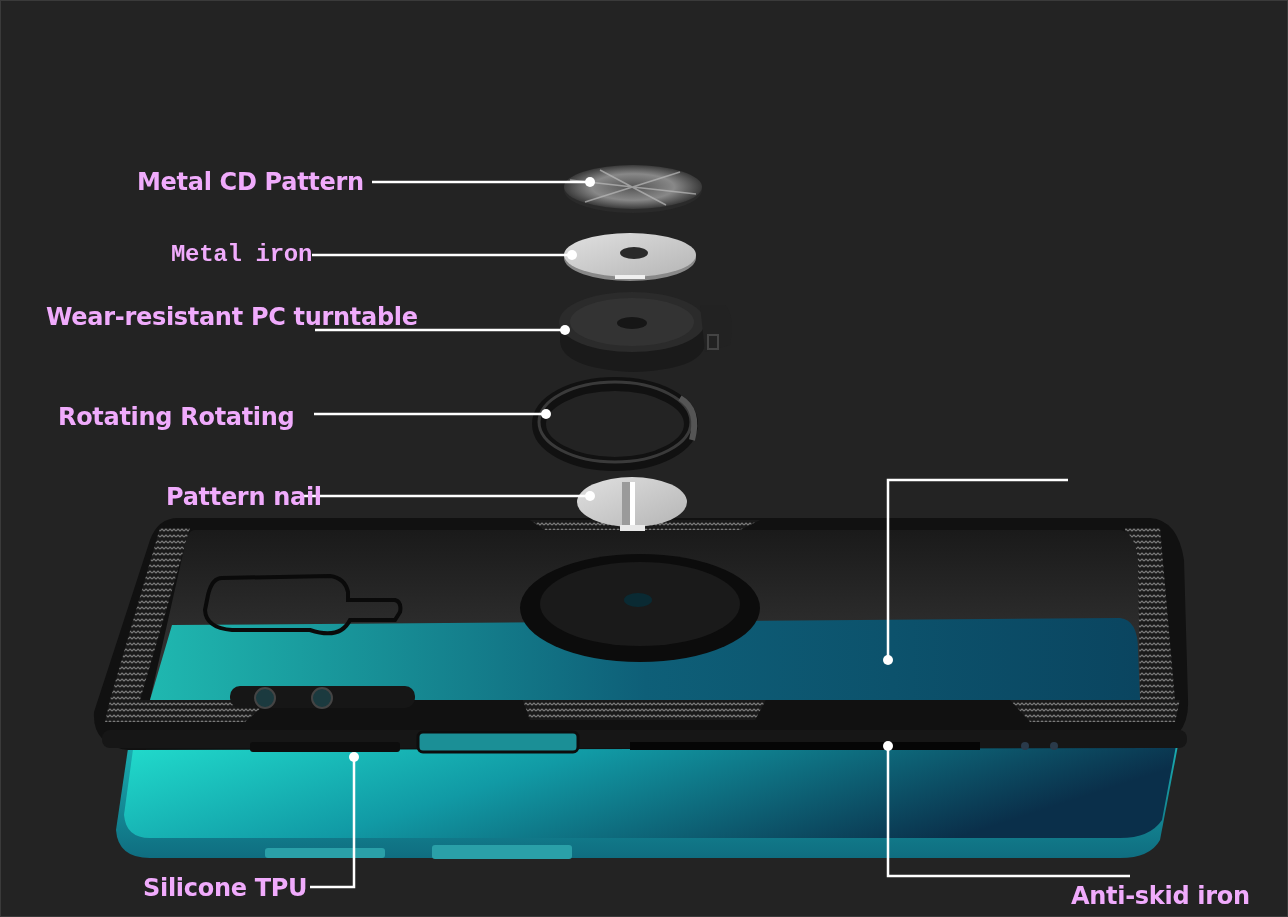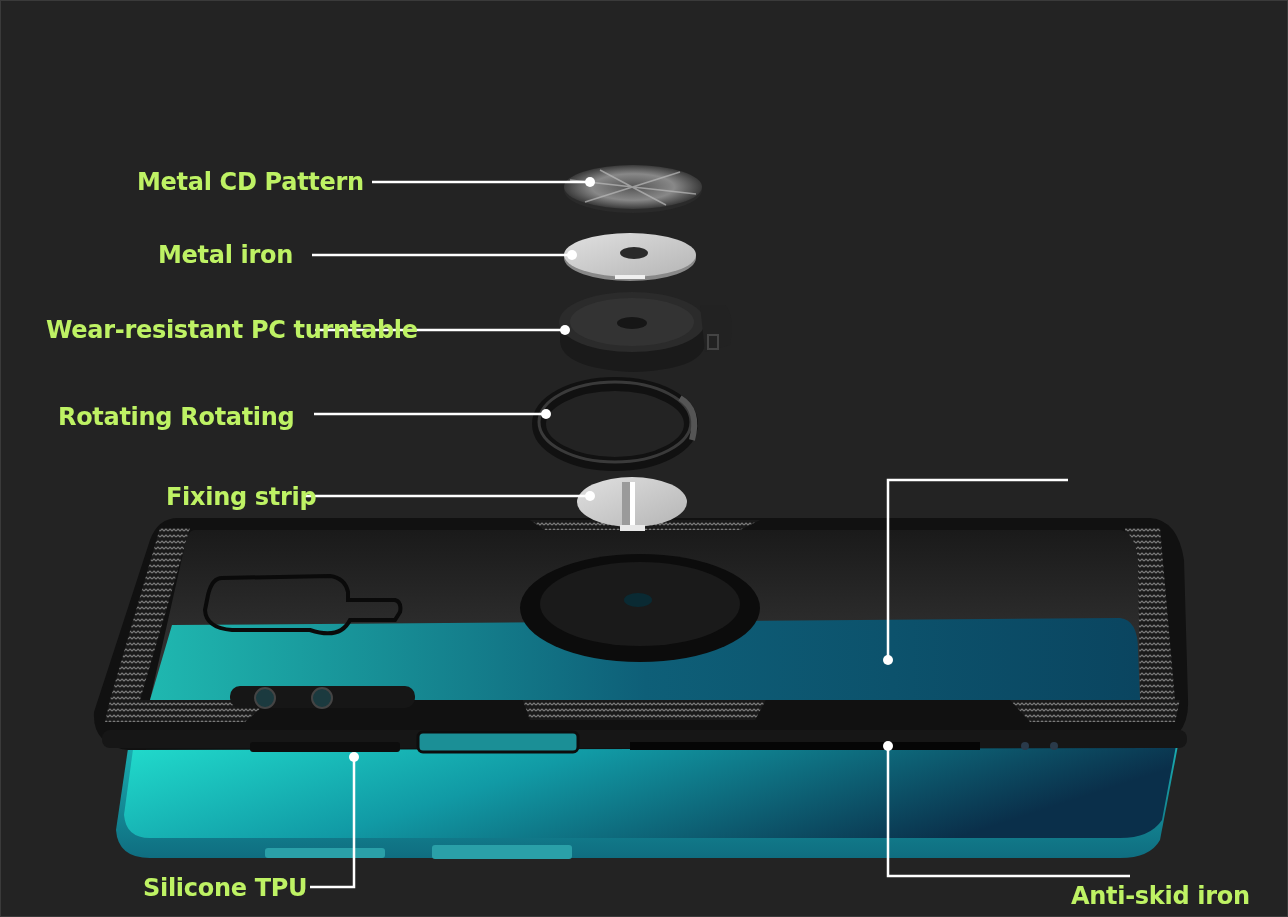--- a/index.html
+++ b/index.html
@@ -10,21 +10,21 @@
       position: relative;
     }
     .frame {
       position: absolute; inset: 0;
       border: 1px solid #3a3a3a;
       box-sizing: border-box;
     }
     .stage { position: absolute; left: 0; top: 0; width: 1288px; height: 917px; }
     .label {
       position: absolute;
-      color: #bef264;
+      color: #f0abfc;
       font-weight: bold;
       font-size: 24px;
       letter-spacing: -0.3px;
       white-space: nowrap;
       line-height: 1;
       font-family: "DejaVu Sans", sans-serif;
     }
     svg.art { position: absolute; left: 0; top: 0; }
   </style>
 </head>
@@ -157,21 +157,21 @@
       <circle cx="565" cy="330" r="5"></circle>
       <circle cx="546" cy="414" r="5"></circle>
       <circle cx="590" cy="496" r="5"></circle>
       <circle cx="888" cy="660" r="5"></circle>
       <circle cx="354" cy="757" r="5"></circle>
       <circle cx="888" cy="746" r="5"></circle>
     </g>
   </svg>
 
   <div class="label" style="left:137px; top:170px;">Metal CD Pattern</div>
-  <div class="label" style="left:158px; top:243px;">Metal iron</div>
-  <div class="label" style="left:46px; top:318px;">Wear-resistant PC turntable</div>
+  <div class="label" style="left:171px; top:243px;font-family:Liberation Mono, monospace;">Metal iron</div>
+  <div class="label" style="left:46px; top:305px;">Wear-resistant PC turntable</div>
   <div class="label" style="left:58px; top:405px;">Rotating Rotating</div>
-  <div class="label" style="left:166px; top:485px;">Fixing strip</div>
+  <div class="label" style="left:166px; top:485px;">Pattern nail</div>
   <div class="label" style="left:143px; top:876px;">Silicone TPU</div>
   <div class="label" style="left:1071px; top:884px;">Anti-skid iron</div>
 
   <div class="frame"></div>
 </div>
 
 </body></html>

